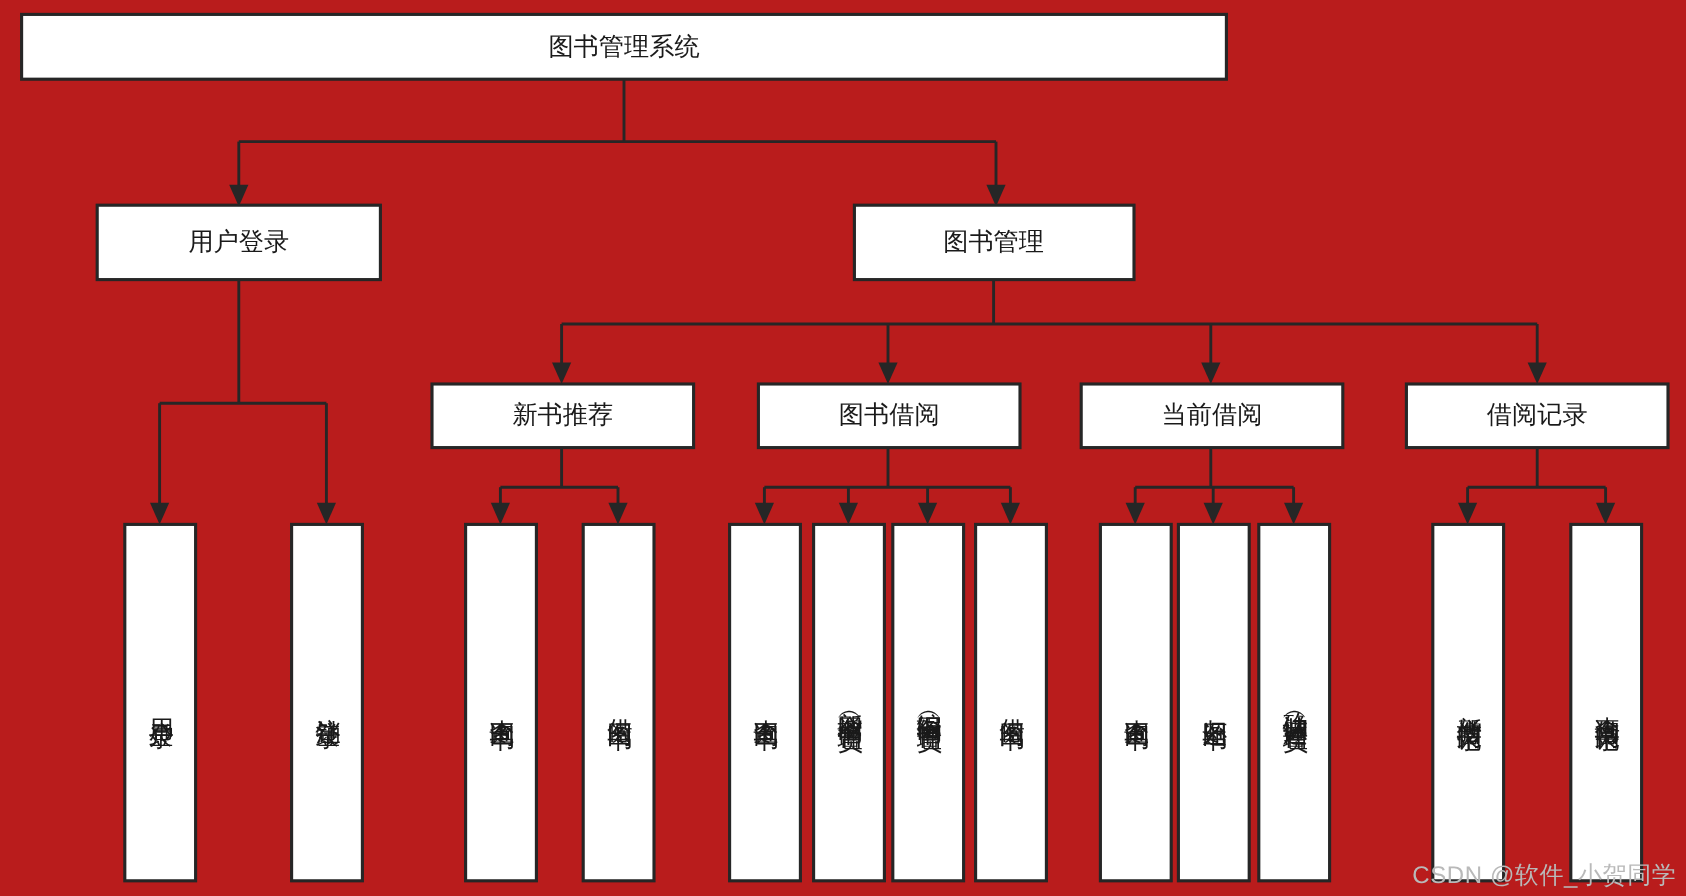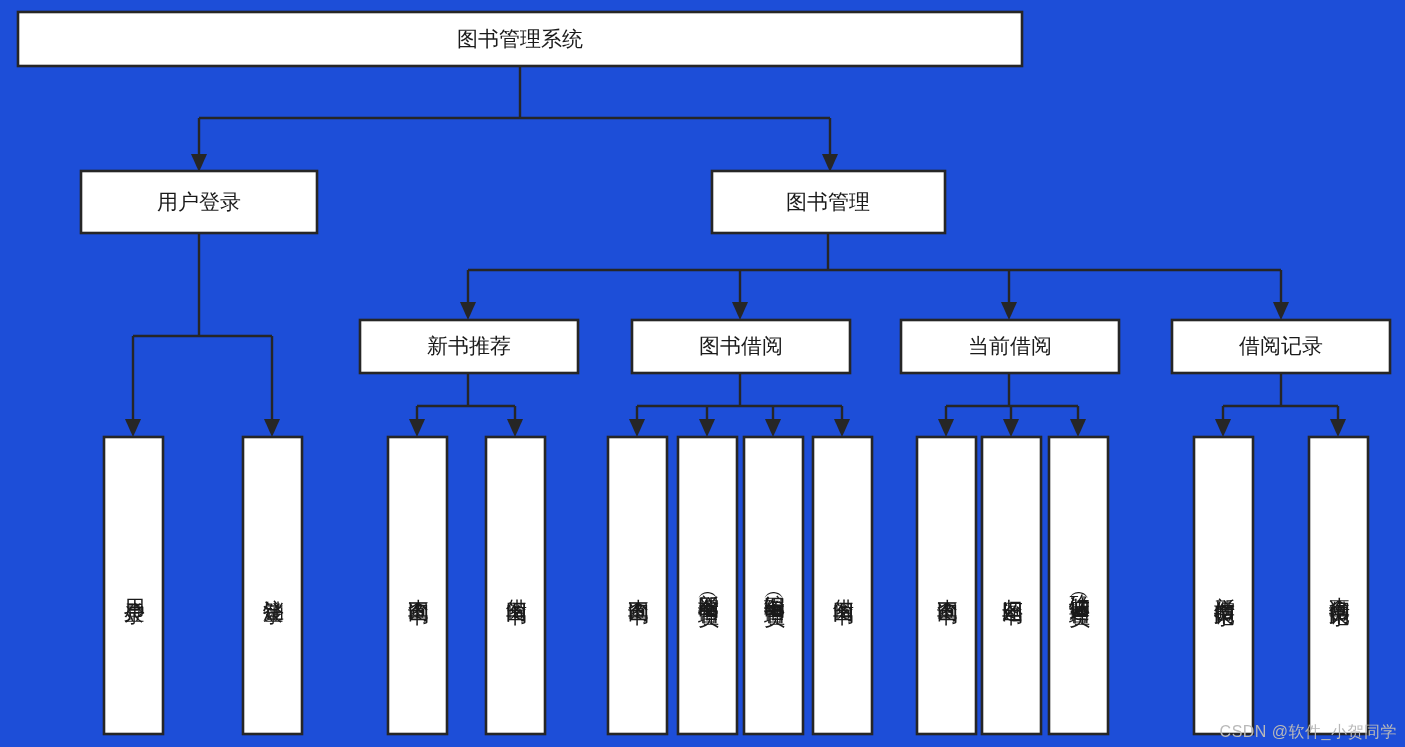--- a/index.html
+++ b/index.html
@@ -10,21 +10,21 @@
   body {
     width: 1405px;
     height: 747px;
     overflow: hidden;
     font-family: "Liberation Sans", "DejaVu Sans", sans-serif;
   }
   #diagram-root {
     position: relative;
     width: 1405px;
     height: 747px;
-    background: #1d4ed8;
+    background: #b91c1c;
   }
   svg#flowchart {
     position: absolute;
     top: 0;
     left: 0;
     width: 1405px;
     height: 747px;
   }
   .node-box {
     fill: #ffffff;
@@ -54,21 +54,21 @@
     font-size: 21px;
     writing-mode: vertical-rl;
     text-orientation: upright;
     letter-spacing: 2px;
   }
   .watermark {
     position: absolute;
     right: 8px;
     bottom: 4px;
     font-family: "Liberation Sans", "DejaVu Sans", sans-serif;
-    font-size: 16px;
+    font-size: 20px;
     color: #b9b9b9;
     letter-spacing: 0.5px;
     white-space: nowrap;
     pointer-events: none;
   }
 </style>
 </head>
 <body>
 
 <div id="diagram-root">

